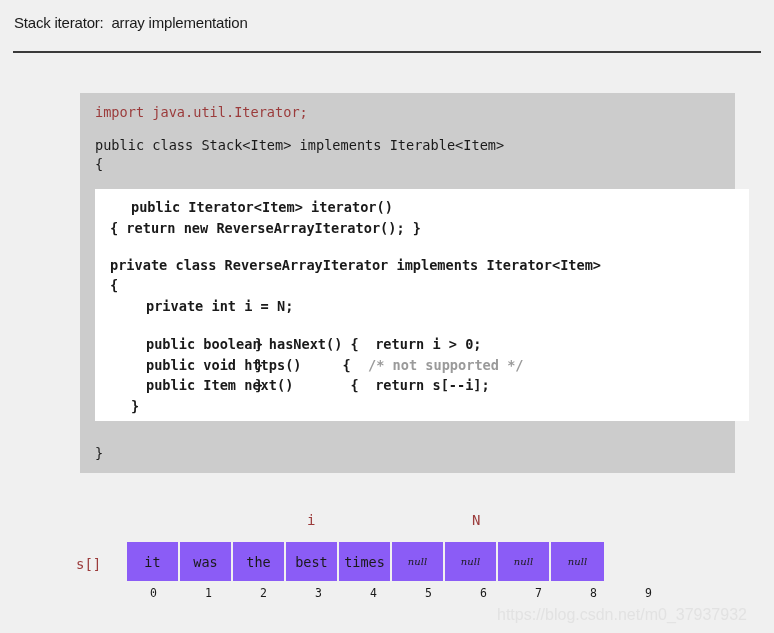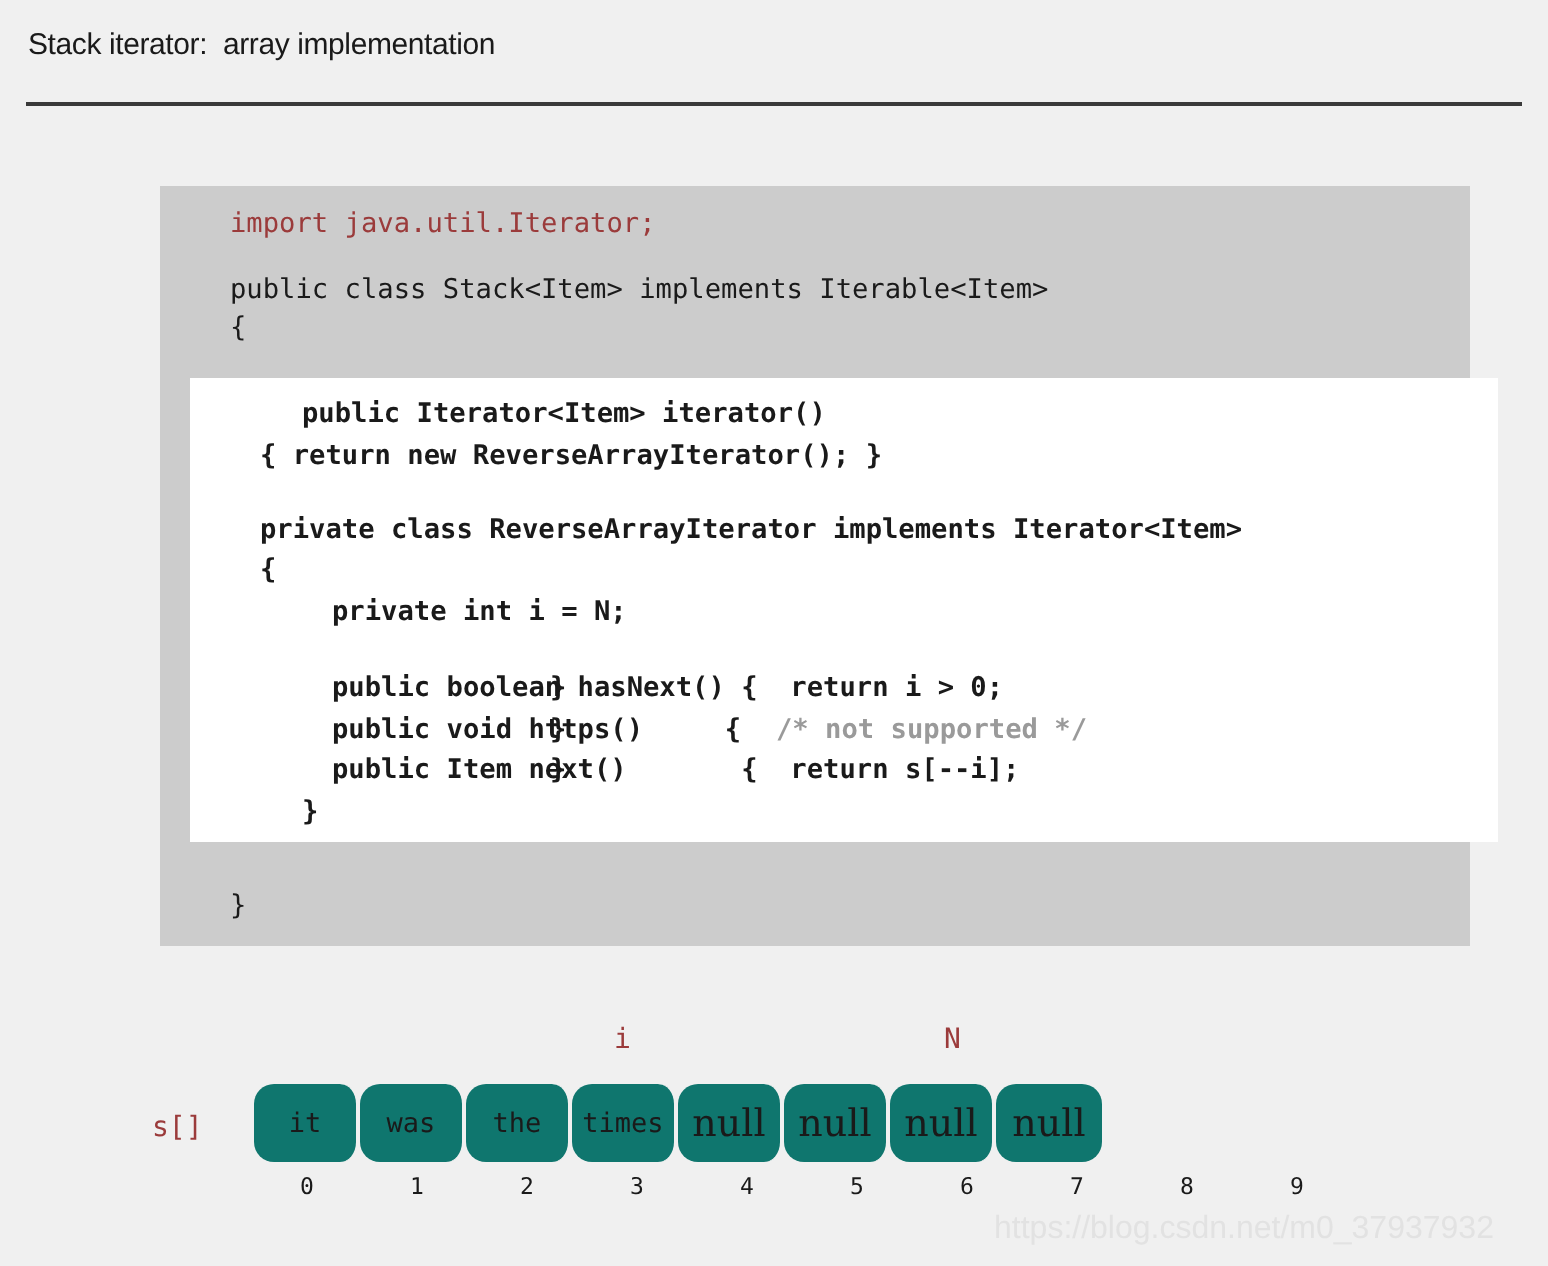--- a/index.html
+++ b/index.html
@@ -45,21 +45,20 @@
     height: 380px;
     background: #cccccc;
   }
   .code-line {
     position: absolute;
     font-family: "DejaVu Sans Mono", monospace;
     font-size: 13.6px;
     color: #1a1a1a;
     white-space: pre;
     line-height: 1;
-    margin-left: 20px;
   }
   .code-import { color: #9b3b3b; }
   .code-comment { color: #9a9a9a; }
   .code-ellipsis {
     font-family: "DejaVu Sans Mono", monospace;
     font-size: 9px;
     color: #3a3a3a;
   }
 
   #inner-code-box {
@@ -99,35 +98,35 @@
   }
   #array-cells {
     position: absolute;
     left: 127px;
     top: 542px;
     display: flex;
   }
   .cell {
     width: 53px;
     height: 39px;
-    background: #0f766e;
+    background: #8b5cf6;
     border-right: 2px solid #f0f0f0;
     box-sizing: border-box;
     display: flex;
     align-items: center;
     justify-content: center;
     font-family: "DejaVu Sans Mono", monospace;
     font-size: 13.5px;
     color: #1a1a1a;
-    border-radius: 10px;
   }
   .cell:last-child { border-right: none; }
   .cell.null-cell {
     font-family: "DejaVu Serif", serif;
-    font-size: 19px;
+    font-style: italic;
+    font-size: 10px;
   }
   #array-indices {
     position: absolute;
     left: 127px;
     top: 586px;
     display: flex;
   }
   .idx {
     width: 53px;
     margin-right: 2px;
@@ -189,20 +188,21 @@
 
 <div id="pointer-layer">
     <div class="ptr-label" style="left: 307px; top: 512px;">i</div>
     <div class="ptr-label" style="left: 472px; top: 512px;">N</div>
   </div>
 
 <div id="array-cells">
     <div class="cell">it</div>
     <div class="cell">was</div>
     <div class="cell">the</div>
+    <div class="cell">best</div>
     <div class="cell">times</div>
     <div class="cell null-cell">null</div>
     <div class="cell null-cell">null</div>
     <div class="cell null-cell">null</div>
     <div class="cell null-cell">null</div>
   </div>
 
 <div id="array-indices">
     <div class="idx">0</div>
     <div class="idx">1</div>

